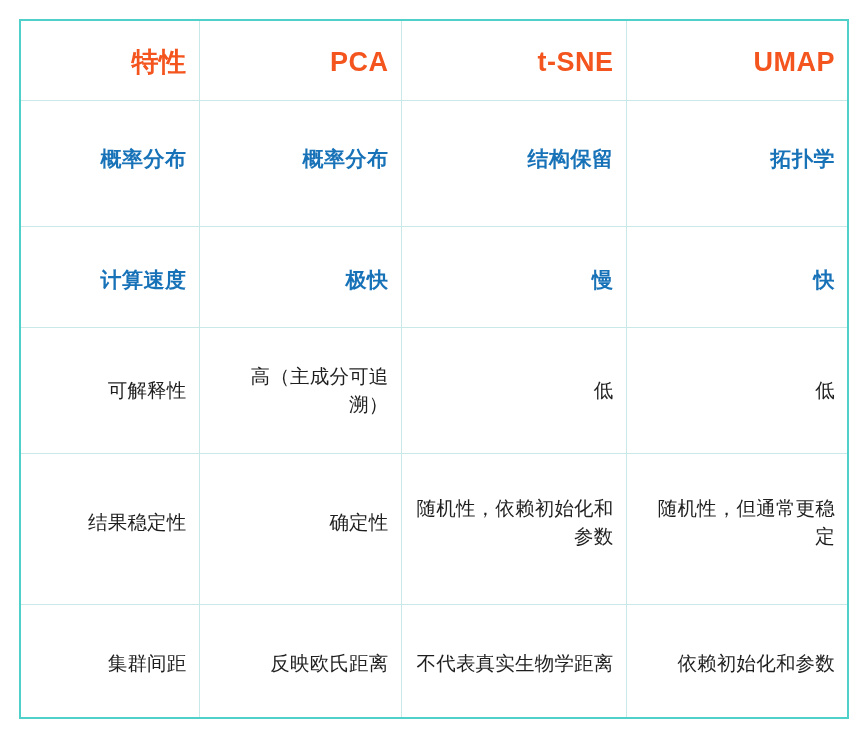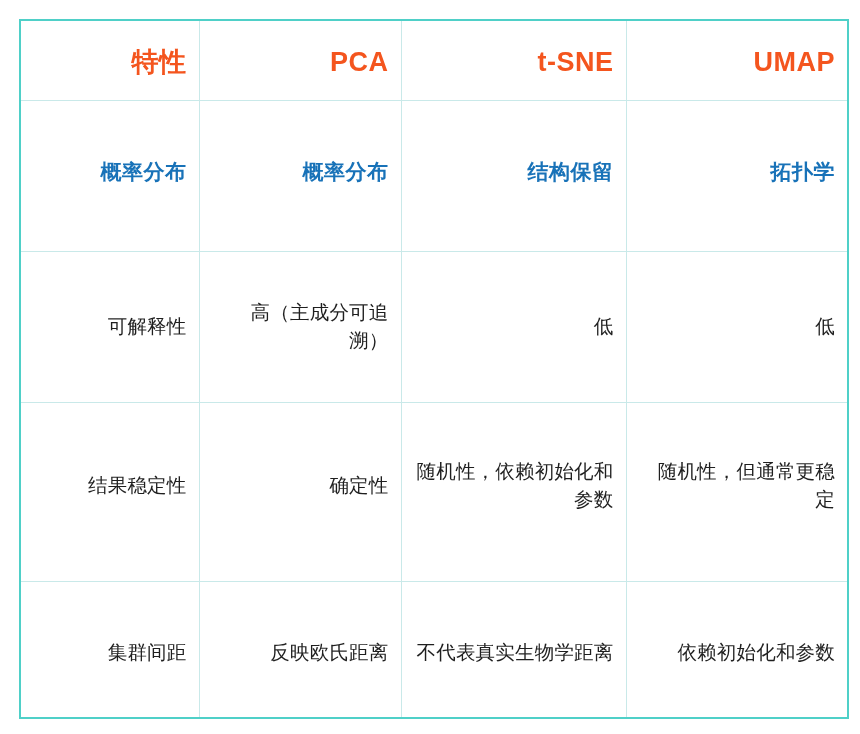--- a/index.html
+++ b/index.html
@@ -134,20 +134,34 @@
           </td>
           <td>
             <span class="cell-text">结构保留</span>
           </td>
           <td>
             <span class="cell-text">拓扑学</span>
           </td>
         </tr>
 
 
+        <tr class="row-accent r-speed">
+          <td>
+            <span class="cell-text">计算速度</span>
+          </td>
+          <td>
+            <span class="cell-text">极快</span>
+          </td>
+          <td>
+            <span class="cell-text">慢</span>
+          </td>
+          <td>
+            <span class="cell-text">快</span>
+          </td>
+        </tr>
 
         <tr class="row-plain r-interp">
           <td>
             <span class="cell-text">可解释性</span>
           </td>
           <td>
             <span class="cell-text">高（主成分可追溯）</span>
           </td>
           <td>
             <span class="cell-text">低</span>

